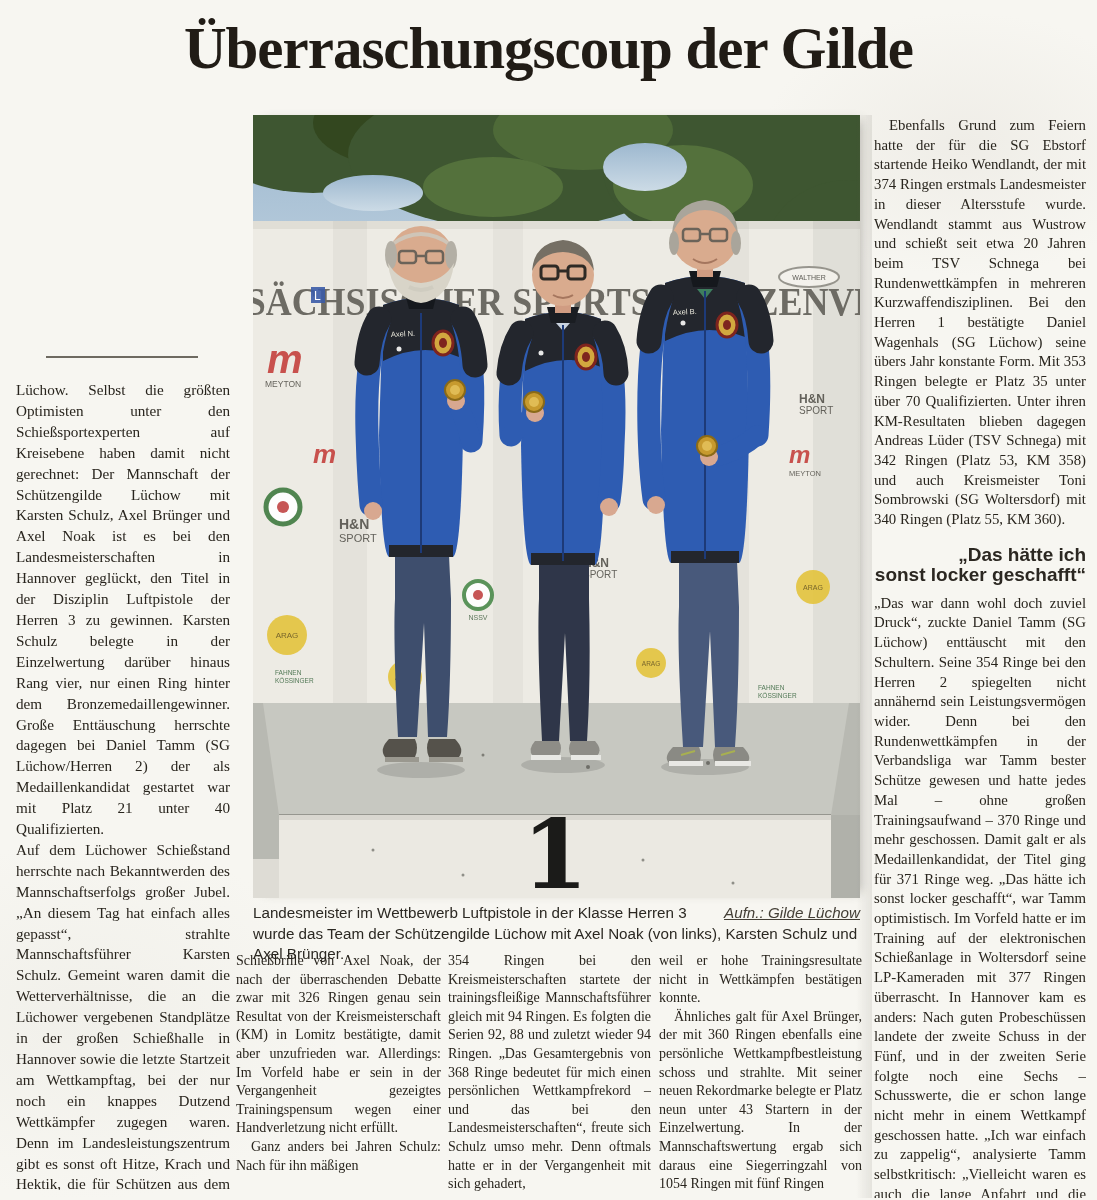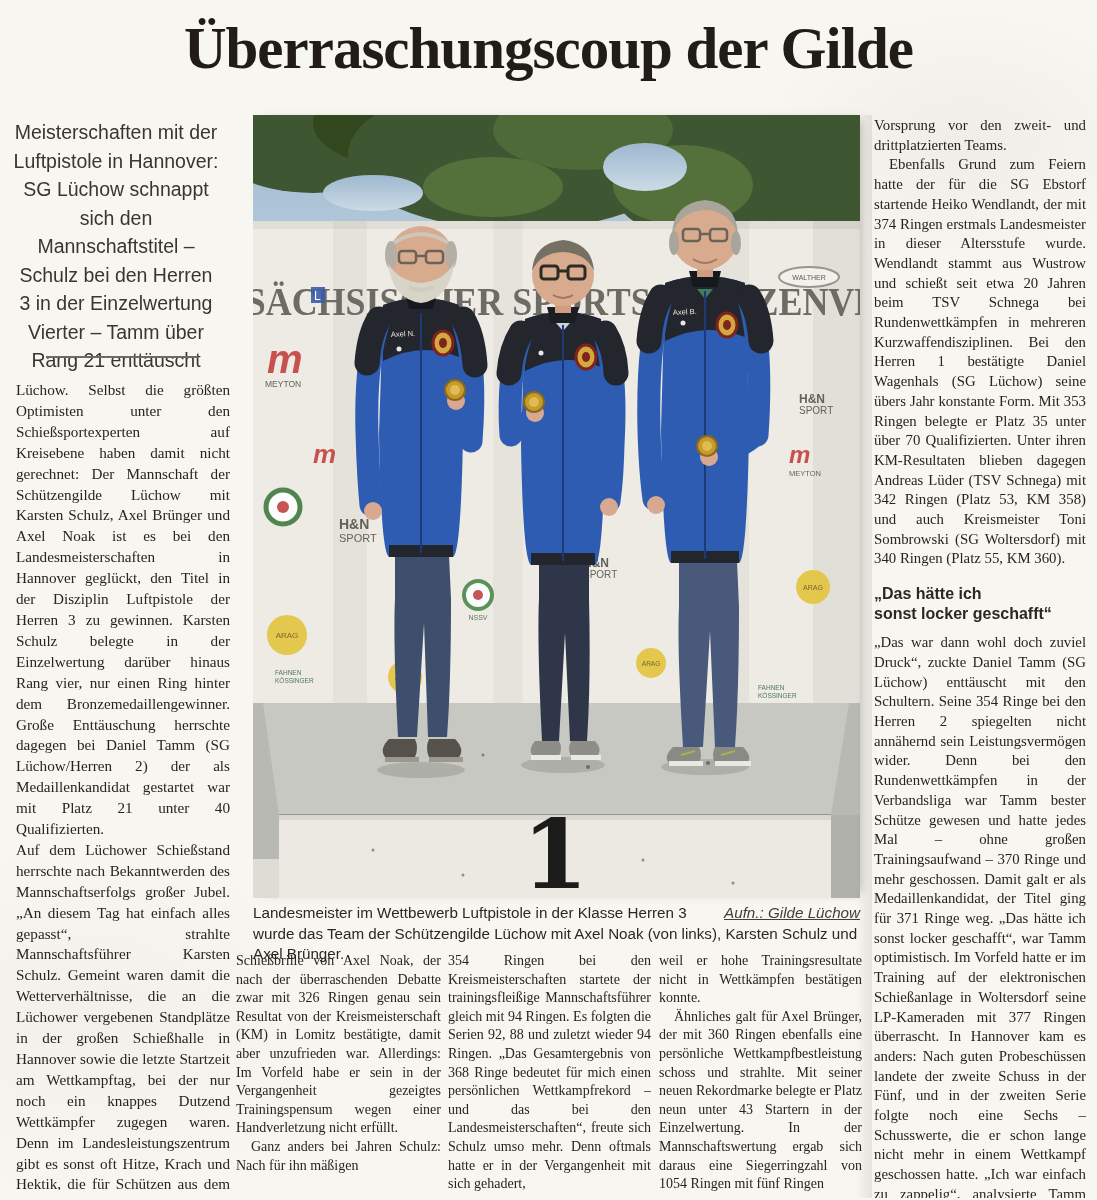--- a/index.html
+++ b/index.html
@@ -33,22 +33,22 @@
   .col{
     position:absolute;overflow:hidden;
     text-align:justify;
   }
   .col p{margin:0;}
   .col p.indent{text-indent:15px;}
   .col-left{left:16px;top:380px;width:214px;height:810px;font-size:15.2px;line-height:20.9px;}
   .lead-word{font-weight:normal;}
   .subhead{
     font-family:"Liberation Sans", sans-serif;
-    font-size:16px;line-height:20px;font-weight:bold;
-    color:#2b2721;margin:15px 0 9px 0;white-space:pre-line;text-align:left;
+    font-size:19px;line-height:20px;font-weight:bold;
+    color:#2b2721;margin:15px 0 9px 0;white-space:pre-line;text-align:right;
   }
   .photo-figure{
     position:absolute;left:253px;top:115px;width:607px;height:783px;margin:0;
     box-shadow:6px 0 10px -6px rgba(90,88,80,.45);
     background:#dcdad2;
   }
   .photo-figure svg{display:block;}
   .caption{
     position:absolute;left:253px;top:903px;width:607px;
     font-family:"Liberation Sans", sans-serif;
@@ -66,21 +66,20 @@
   }
   svg text{user-select:none;}
 </style>
 </head>
 <body>
 
 <div class="page">
 
   <h1 class="headline">Überraschungscoup der Gilde</h1>
 
-  <div class="teaser">Meisterschaften mit der Luftpistole in Hannover: SG Lüchow schnappt sich den Mannschaftstitel – Schulz bei den Herren 3 in der Einzelwertung Vierter – Tamm über Rang 21 enttäuscht</div>
   <div class="teaser-rule"></div>
 
   <div class="col col-left">
     <p><span class="lead-word">Lüchow.</span> <span>Selbst die größten Optimisten unter den Schießsportexperten auf Kreisebene haben damit nicht gerechnet: Der Mannschaft der Schützengilde Lüchow mit Karsten Schulz, Axel Brünger und Axel Noak ist es bei den Landesmeisterschaften in Hannover geglückt, den Titel in der Disziplin Luftpistole der Herren 3 zu gewinnen. Karsten Schulz belegte in der Einzelwertung darüber hinaus Rang vier, nur einen Ring hinter dem Bronzemedaillengewinner. Große Enttäuschung herrschte dagegen bei Daniel Tamm (SG Lüchow/Herren 2) der als Medaillenkandidat gestartet war mit Platz 21 unter 40 Qualifizierten.</span></p>
     <p>Auf dem Lüchower Schießstand herrschte nach Bekanntwerden des Mannschaftserfolgs großer Jubel. „An diesem Tag hat einfach alles gepasst“, strahlte Mannschaftsführer Karsten Schulz. Gemeint waren damit die Wetterverhältnisse, die an die Lüchower vergebenen Standplätze in der großen Schießhalle in Hannover sowie die letzte Startzeit am Wettkampftag, bei der nur noch ein knappes Dutzend Wettkämpfer zugegen waren. Denn im Landesleistungszentrum gibt es sonst oft Hitze, Krach und Hektik, die für Schützen aus dem hiesigen Kreisverband bei Wettkämpfeen in der Region eher unbekannt sind.</p>
 
   </div>
 
   <figure class="photo-figure">
     <svg viewBox="0 0 607 783" width="607" height="783">
@@ -350,21 +349,20 @@
   <div class="col col-bottom col3">
     <p>354 Ringen bei den Kreismeisterschaften startete der trainingsfleißige Mannschaftsführer gleich mit 94 Ringen. Es folgten die Serien 92, 88 und zuletzt wieder 94 Ringen. „Das Gesamtergebnis von 368 Ringe bedeutet für mich einen persönlichen Wettkampfrekord – und das bei den Landesmeisterschaften“, freute sich Schulz umso mehr. Denn oftmals hatte er in der Vergangenheit mit sich gehadert,</p>
   </div>
 
   <div class="col col-bottom col4">
     <p>weil er hohe Trainingsresultate nicht in Wettkämpfen bestätigen konnte.</p>
     <p class="indent">Ähnliches galt für Axel Brünger, der mit 360 Ringen ebenfalls eine persönliche Wettkampfbestleistung schoss und strahlte. Mit seiner neuen Rekordmarke belegte er Platz neun unter 43 Startern in der Einzelwertung. In der Mannschaftswertung ergab sich daraus eine Siegerringzahl von 1054 Ringen mit fünf Ringen</p>
   </div>
 
   <div class="col col-right">
-    <p>Vorsprung vor den zweit- und drittplatzierten Teams.</p>
     <p class="indent">Ebenfalls Grund zum Feiern hatte der für die SG Ebstorf startende Heiko Wendlandt, der mit 374 Ringen erstmals Landesmeister in dieser Altersstufe wurde. Wendlandt stammt aus Wustrow und schießt seit etwa 20 Jahren beim TSV Schnega bei Rundenwettkämpfen in mehreren Kurzwaffendisziplinen. Bei den Herren 1 bestätigte Daniel Wagenhals (SG Lüchow) seine übers Jahr konstante Form. Mit 353 Ringen belegte er Platz 35 unter über 70 Qualifizierten. Unter ihren KM-Resultaten blieben dagegen Andreas Lüder (TSV Schnega) mit 342 Ringen (Platz 53, KM 358) und auch Kreismeister Toni Sombrowski (SG Woltersdorf) mit 340 Ringen (Platz 55, KM 360).</p>
     <h3 class="subhead">„Das hätte ich
 sonst locker geschafft“</h3>
     <p><span>„Das war dann wohl doch zuviel Druck“, zuckte Daniel Tamm (SG Lüchow) enttäuscht mit den Schultern. Seine 354 Ringe bei den Herren 2 spiegelten nicht annähernd sein Leistungsvermögen wider. Denn bei den Rundenwettkämpfen in der Verbandsliga war Tamm bester Schütze gewesen und hatte jedes Mal – ohne großen Trainingsaufwand – 370 Ringe und mehr geschossen. Damit galt er als Medaillenkandidat, der Titel ging für 371 Ringe weg. „Das hätte ich sonst locker geschafft“, war Tamm optimistisch. Im Vorfeld hatte er im Training auf der elektronischen Schießanlage in Woltersdorf seine LP-Kameraden mit 377 Ringen überrascht. In Hannover kam es anders: Nach guten Probeschüssen landete der zweite Schuss in der Fünf, und in der zweiten Serie folgte noch eine Sechs – Schusswerte, die er schon lange nicht mehr in einem Wettkampf geschossen hatte. „Ich war einfach zu zappelig“, analysierte Tamm selbstkritisch: „Vielleicht waren es auch die lange Anfahrt und die frühe Startzeit um 9 Uhr, das war schon sehr ungewohnt.“</span> </p>
   </div>
 
   <div class="gutter-shadow"></div>
 
 </div>
 

